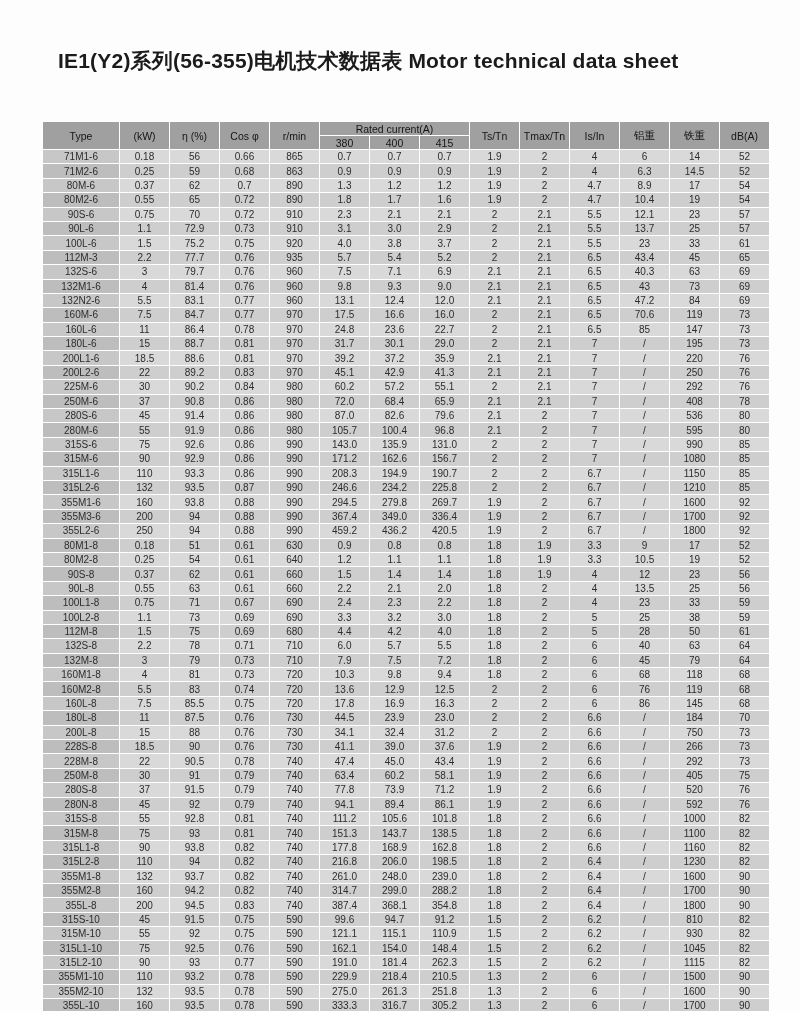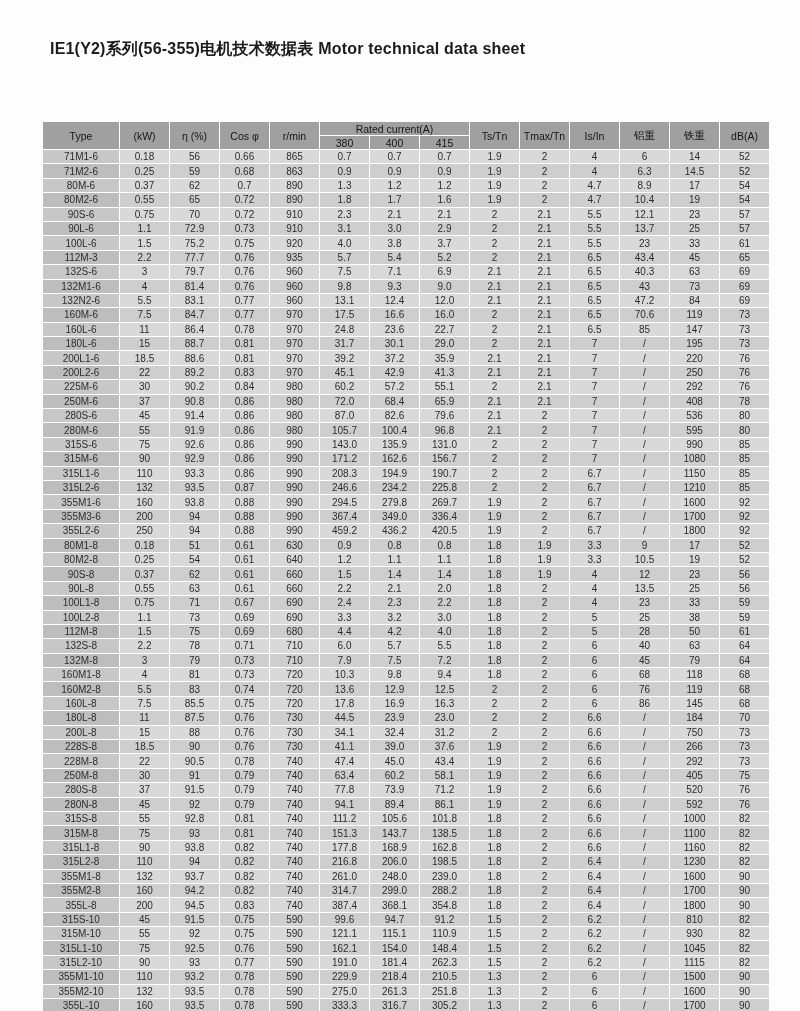--- a/index.html
+++ b/index.html
@@ -5,22 +5,22 @@
   html, body { margin: 0; padding: 0; }
   body {
     width: 800px; height: 1011px;
     background: #fdfdfd;
     font-family: "Liberation Sans", sans-serif;
   }
   .page { position: relative; width: 800px; height: 1011px; overflow: hidden; }
 
   .page-title {
     position: absolute; left: 42px; top: 31px;
-    margin: 8px;
-    font-size: 16px; font-weight: 700; color: #1b1b1b;
+    margin: 16px;
+    font-size: 21px; font-weight: 700; color: #1b1b1b;
     letter-spacing: 0.2px;
     white-space: nowrap;
   }
 
   table.data-table {
     position: absolute; left: 42px; top: 75px;
     width: 728px;
     border-collapse: separate;
     border-spacing: 1px;
     table-layout: fixed;

